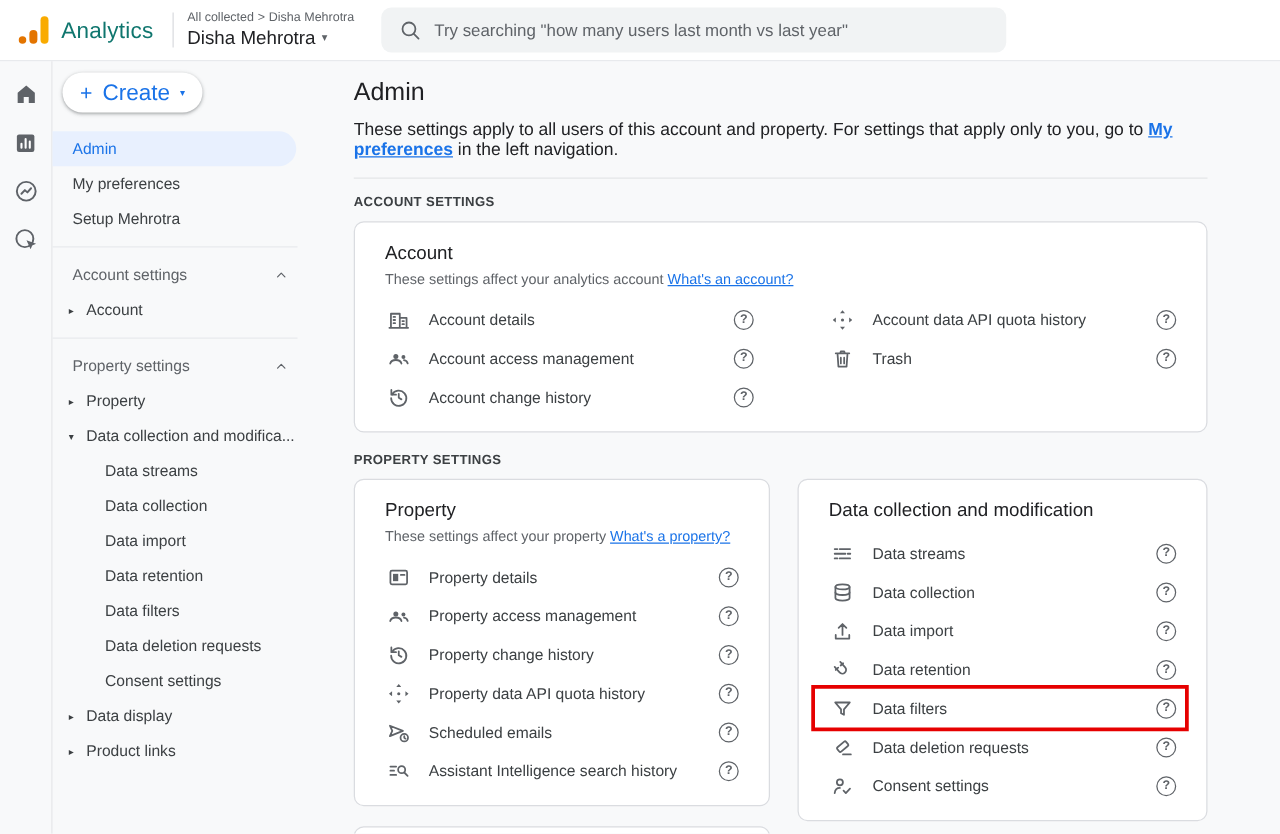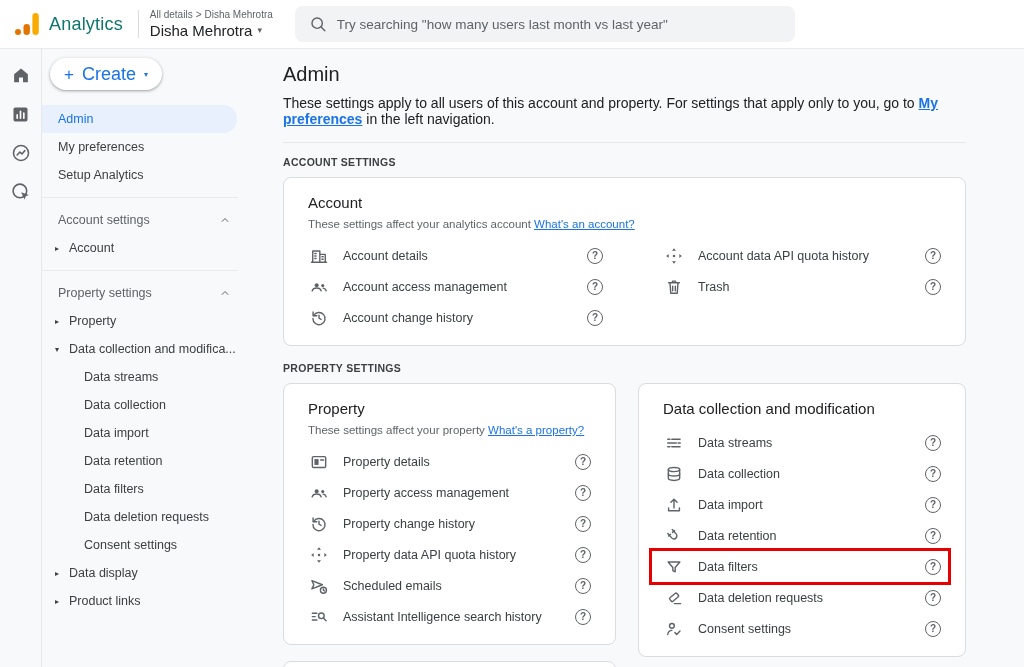--- a/index.html
+++ b/index.html
@@ -127,21 +127,21 @@
         <circle cx="4" cy="20" r="3" fill="#e37400"></circle>
         <rect x="9.5" y="12" width="6.4" height="11" rx="3.2" fill="#e37400"></rect>
         <rect x="18.4" y="1" width="6.4" height="22" rx="3.2" fill="#f9ab00"></rect>
       </svg>
     </span>
     <span class="app-name">Analytics</span>
   </div>
   <div class="tb-divider"></div>
   <div class="crumb-block">
     <div class="crumb">
-      <span>All details</span>
+      <span>All collected</span>
       <span>&gt;</span>
       <span>Disha Mehrotra</span>
     </div>
     <div class="acct-row">
       <span class="acct-name">Disha Mehrotra</span>
       <span class="acct-caret">▾</span>
     </div>
   </div>
   <div class="search-wrap">
     <span class="search-icon">
@@ -189,21 +189,21 @@
       <span class="create-caret">▾</span>
     </div>
 
     <div class="nav-item active">
       <span>Admin</span>
     </div>
     <div class="nav-item">
       <span>My preferences</span>
     </div>
     <div class="nav-item">
-      <span>Setup Analytics</span>
+      <span>Setup Mehrotra</span>
     </div>
 
     <div class="side-divider"></div>
 
     <div class="section-hd">
       <span class="hd-label">Account settings</span>
       <svg width="14" height="14" viewBox="0 0 24 24">
           <path class="stroke" d="M7 14.5l5-5 5 5"></path>
         </svg>
     </div>

